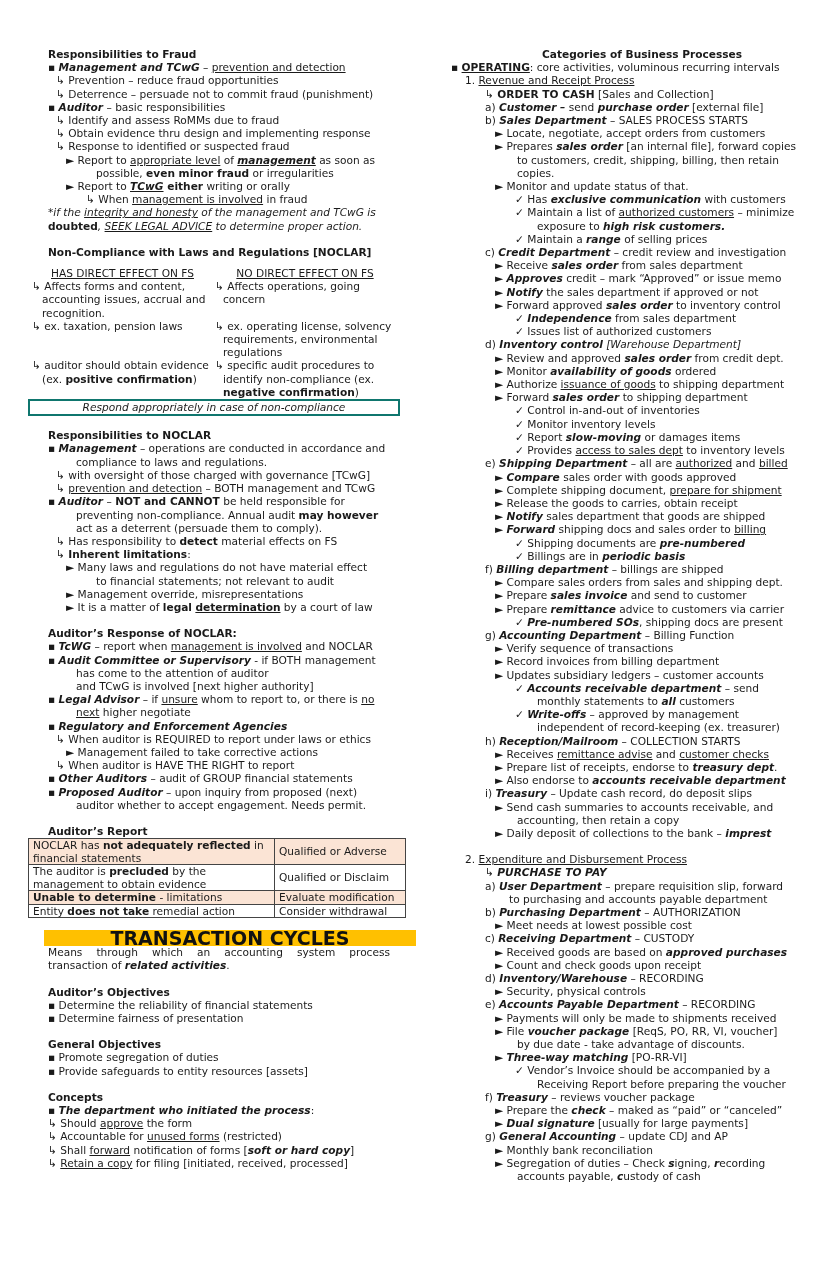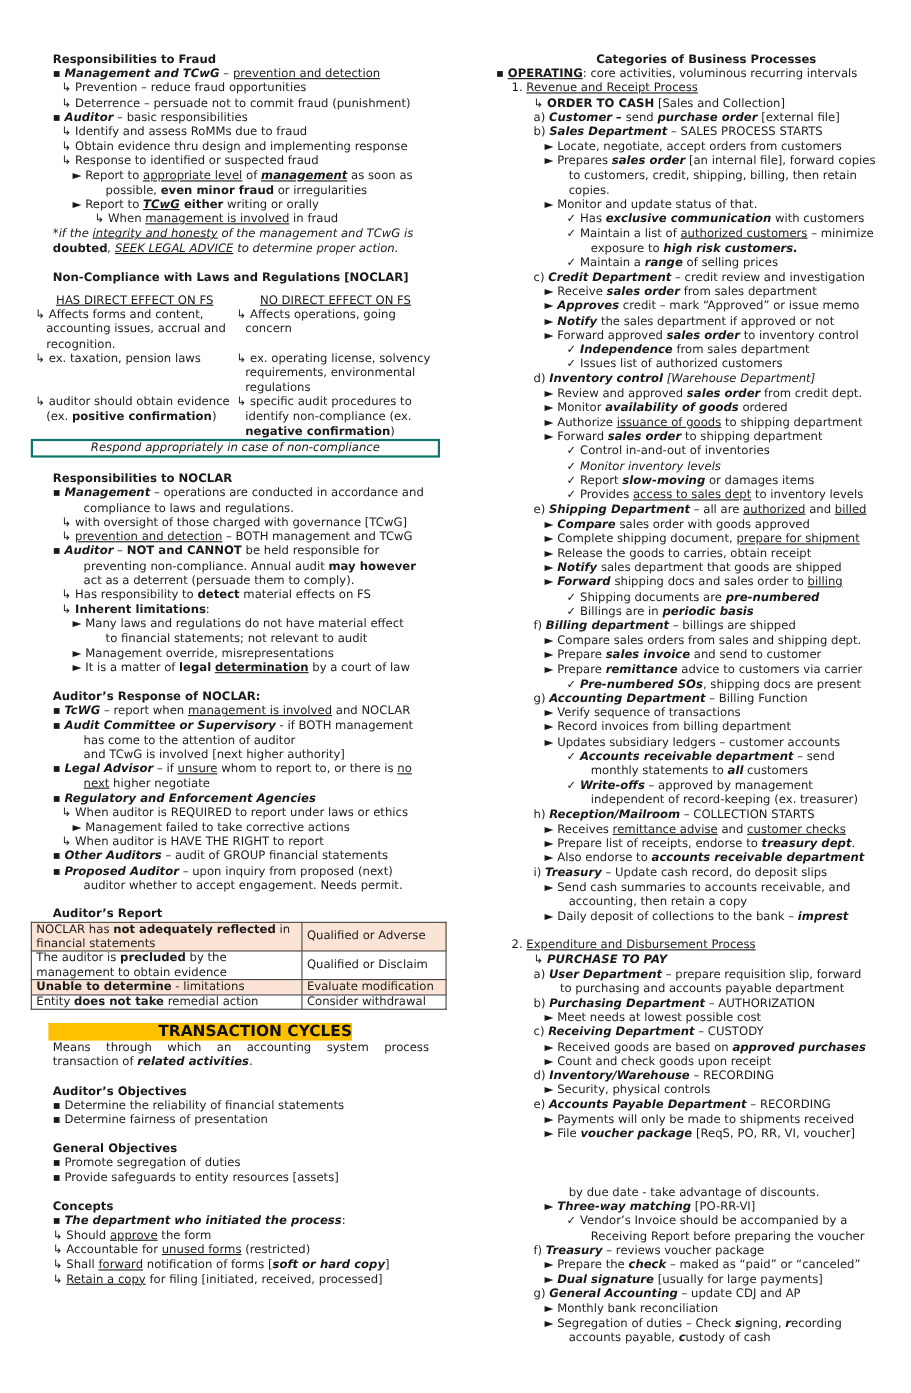--- a/index.html
+++ b/index.html
@@ -15,21 +15,21 @@
   .gap{height:13px;}
   .gap2{height:8px;}
   u{text-decoration:underline;}
   .noclar-grid{display:grid;grid-template-columns:185px 180px;margin-left:-18px;width:370px;}
   .noclar-grid .hd{text-align:center;text-decoration:underline;}
   .box{border:2px solid #0f766e;text-align:center;font-style:italic;margin-left:-20px;width:368px;padding:0 0;}
   table.rep{border-collapse:collapse;margin-left:-20px;width:378px;font-size:10.6px;}
   table.rep td{border:1px solid #444;padding:0 4px;line-height:12.5px;vertical-align:middle;}
   table.rep tr.sh td{background:#fbe4d5;}
   table.rep td.r{width:122px;}
-  .banner{margin-left:-4px;width:276px;background:#ffc000;text-align:right;font-weight:bold;font-size:14px;line-height:16px;color:#111;}
+  .banner{margin-left:-4px;width:372px;background:#ffc000;text-align:center;font-weight:bold;font-size:19px;line-height:16px;color:#111;}
   .just{text-align:justify;text-align-last:justify;}
 </style>
 </head>
 <body>
 
 <div id="left" class="col">
 
   <div class="h">Responsibilities to Fraud</div>
   <div class="ln"><span>▪</span> <b><i>Management and TCwG</i></b> – <u>prevention and detection</u></div>
   <div class="ln i1"><span>↳</span> <span>Prevention – reduce fraud opportunities</span></div>
@@ -163,21 +163,21 @@
   <div class="ln i4"><span>►</span> <span>Forward approved </span><b><i>sales order</i></b><span> to inventory control</span></div>
   <div class="ln" style="padding-left:58px;"><span>✓</span> <b><i>Independence</i></b><span> from sales department</span></div>
   <div class="ln" style="padding-left:58px;"><span>✓</span> <span>Issues list of authorized customers</span></div>
 
   <div class="ln i3"><span>d) </span><b><i>Inventory control</i></b><i> [Warehouse Department]</i></div>
   <div class="ln i4"><span>►</span> <span>Review and approved </span><b><i>sales order</i></b><span> from credit dept.</span></div>
   <div class="ln i4"><span>►</span> <span>Monitor </span><b><i>availability of goods</i></b><span> ordered</span></div>
   <div class="ln i4"><span>►</span> <span>Authorize </span><u>issuance of goods</u><span> to shipping department</span></div>
   <div class="ln i4"><span>►</span> <span>Forward </span><b><i>sales order</i></b><span> to shipping department</span></div>
   <div class="ln" style="padding-left:58px;"><span>✓</span> <span>Control in-and-out of inventories</span></div>
-  <div class="ln" style="padding-left:58px;font-style:italic;"><span>✓</span> <span>Monitor inventory levels</span></div>
+  <div class="ln" style="padding-left:58px;"><span>✓</span> <span>Monitor inventory levels</span></div>
   <div class="ln" style="padding-left:58px;"><span>✓</span> <span>Report </span><b><i>slow-moving</i></b><span> or damages items</span></div>
   <div class="ln" style="padding-left:58px;"><span>✓</span> <span>Provides </span><u>access to sales dept</u><span> to inventory levels</span></div>
 
   <div class="ln i3"><span>e) </span><b><i>Shipping Department</i></b><span> – all are </span><u>authorized</u><span> and </span><u>billed</u></div>
   <div class="ln i4"><span>►</span> <b><i>Compare</i></b><span> sales order with goods approved</span></div>
   <div class="ln i4"><span>►</span> <span>Complete shipping document, </span><u>prepare for shipment</u></div>
   <div class="ln i4"><span>►</span> <span>Release the goods to carries, obtain receipt</span></div>
   <div class="ln i4"><span>►</span> <b><i>Notify</i></b><span> sales department that goods are shipped</span></div>
   <div class="ln i4"><span>►</span> <b><i>Forward</i></b><span> shipping docs and sales order to </span><u>billing</u></div>
   <div class="ln" style="padding-left:58px;"><span>✓</span> <span>Shipping documents are </span><b><i>pre-numbered</i></b></div>
@@ -216,21 +216,21 @@
   <div class="ln i3"><span>b) </span><b><i>Purchasing Department</i></b><span> – AUTHORIZATION</span></div>
   <div class="ln i4"><span>►</span> <span>Meet needs at lowest possible cost</span></div>
   <div class="ln i3"><span>c) </span><b><i>Receiving Department</i></b><span> – CUSTODY</span></div>
   <div class="ln i4"><span>►</span> <span>Received goods are based on </span><b><i>approved purchases</i></b></div>
   <div class="ln i4"><span>►</span> <span>Count and check goods upon receipt</span></div>
   <div class="ln i3"><span>d) </span><b><i>Inventory/Warehouse</i></b><span> – RECORDING</span></div>
   <div class="ln i4"><span>►</span> <span>Security, physical controls</span></div>
   <div class="ln i3"><span>e) </span><b><i>Accounts Payable Department</i></b><span> – RECORDING</span></div>
   <div class="ln i4"><span>►</span> <span>Payments will only be made to shipments received</span></div>
   <div class="ln i4"><span>►</span> <span>File </span><b><i>voucher package</i></b><span> [ReqS, PO, RR, VI, voucher]</span></div>
-  <div class="ln" style="padding-left:60px;margin-top:40px;"><span>by due date - take advantage of discounts.</span></div>
+  <div class="ln" style="padding-left:60px;"><span>by due date - take advantage of discounts.</span></div>
   <div class="ln i4"><span>►</span> <b><i>Three-way matching</i></b><span> [PO-RR-VI]</span></div>
   <div class="ln" style="padding-left:58px;"><span>✓</span> <span>Vendor’s Invoice should be accompanied by a</span></div>
   <div class="ln" style="padding-left:80px;"><span>Receiving Report before preparing the voucher</span></div>
   <div class="ln i3"><span>f) </span><b><i>Treasury</i></b><span> – reviews voucher package</span></div>
   <div class="ln i4"><span>►</span> <span>Prepare the </span><b><i>check</i></b><span> – maked as “paid” or “canceled”</span></div>
   <div class="ln i4"><span>►</span> <b><i>Dual signature</i></b><span> [usually for large payments]</span></div>
   <div class="ln i3"><span>g) </span><b><i>General Accounting</i></b><span> – update CDJ and AP</span></div>
   <div class="ln i4"><span>►</span> <span>Monthly bank reconciliation</span></div>
   <div class="ln i4"><span>►</span> <span>Segregation of duties – Check </span><b><i>s</i></b><span>igning, </span><b><i>r</i></b><span>ecording</span></div>
   <div class="ln" style="padding-left:60px;"><span>accounts payable, </span><b><i>c</i></b><span>ustody of cash</span></div>

